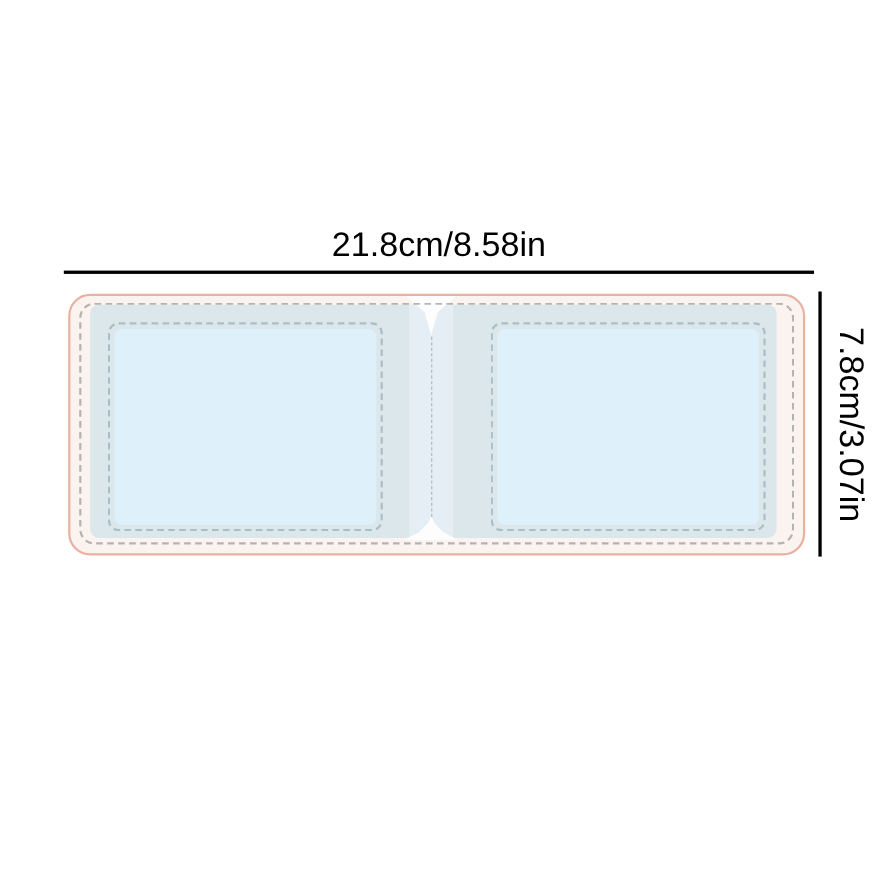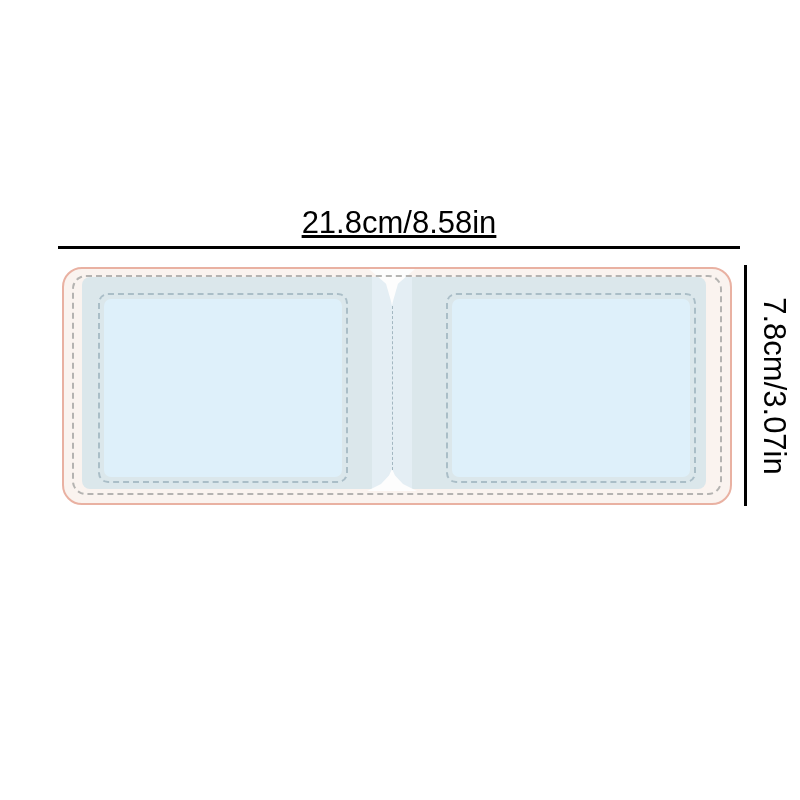--- a/index.html
+++ b/index.html
@@ -16,21 +16,21 @@
     --notch-white:#fdfdfd;
   }
   html,body{margin:0;padding:0;background:var(--background);}
   .stage{
     position:relative;width:800px;height:800px;background:var(--background);
     font-family:"Liberation Sans","DejaVu Sans",sans-serif;color:var(--dimension-ink);
     overflow:hidden;
   }
   .width-label{
     position:absolute;left:58px;top:204px;width:682px;text-align:center;
-    font-size:31px;line-height:1.2;font-weight:400;white-space:nowrap;text-decoration:underline;
+    font-size:31px;line-height:1.2;font-weight:400;white-space:nowrap;
   }
   .width-line{
     position:absolute;left:58px;top:246px;width:682px;height:3px;background:var(--dimension-ink);
   }
   .height-line{
     position:absolute;left:744px;top:265px;width:3px;height:241px;background:var(--dimension-ink);
   }
   .height-label{
     position:absolute;left:774px;top:386px;
     transform:translate(-50%,-50%) rotate(90deg);transform-origin:center;

